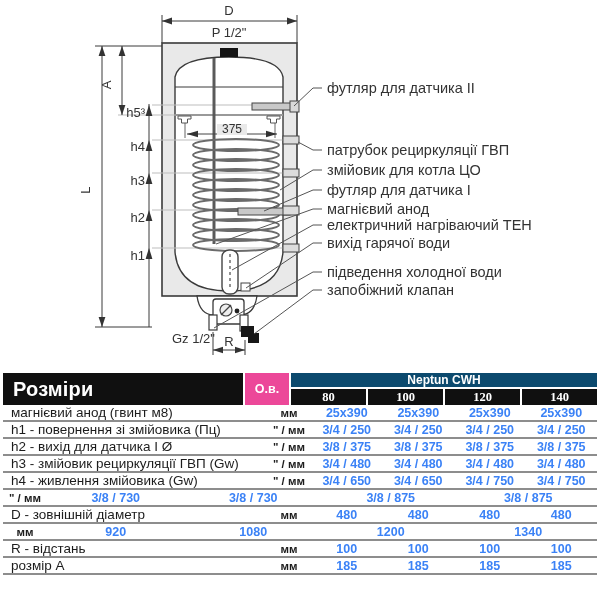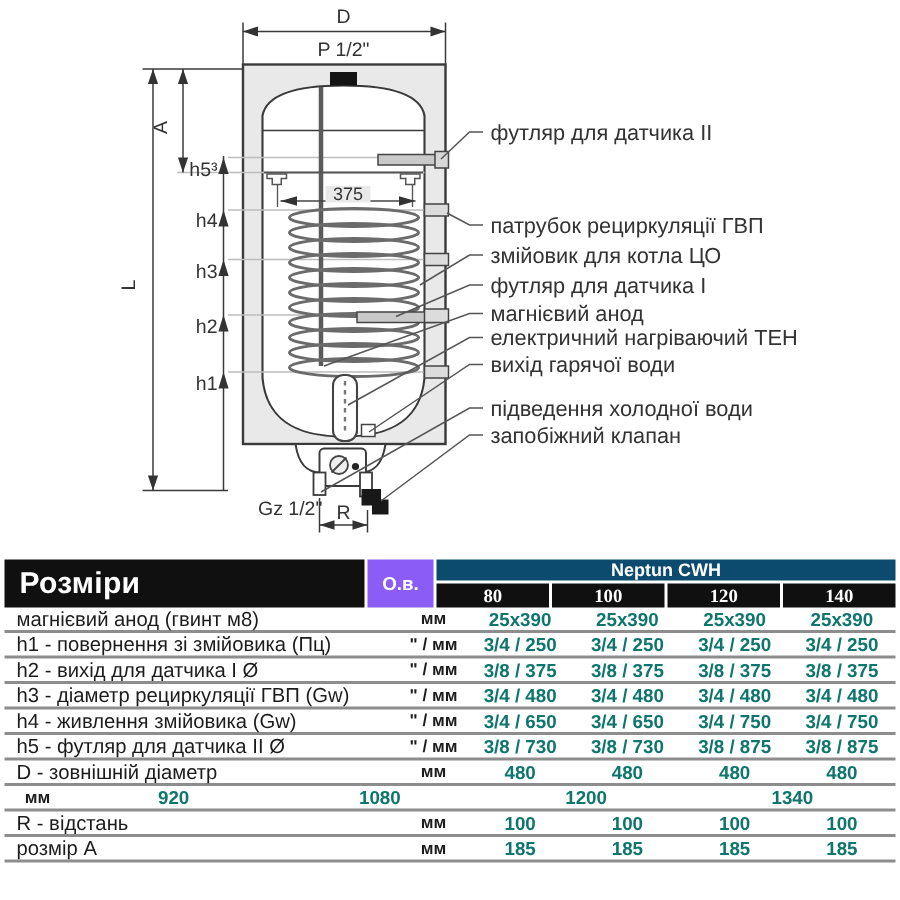--- a/index.html
+++ b/index.html
@@ -14,21 +14,21 @@
   .dim-small { font-size:12px; }
 
   
   .spec { position:absolute; left:3px; top:373px; width:594px; }
   .thead { display:flex; gap:2px; height:32px; }
   .th-name {
     width:240px; background:#101010; color:#fff; font-size:20px; font-weight:bold;
     line-height:32px; padding-left:10px; box-sizing:border-box; letter-spacing:.2px;
   }
   .th-unit {
-    width:44px; background:#8b5cf6; color:#fff; font-size:12.5px; font-weight:bold;
+    width:44px; background:#ec4899; color:#fff; font-size:12.5px; font-weight:bold;
     display:flex; align-items:center; justify-content:center;
   }
   .th-group { flex:1; display:flex; flex-direction:column; gap:2px; }
   .th-series {
     background:#0c4a6e; color:#fff; height:14px; font-size:12px; font-weight:bold;
     display:flex; align-items:center; justify-content:center;
   }
   .th-sizes { display:flex; gap:2px; flex:1; }
   .th-size {
     flex:1; background:#101010; color:#fff; font-size:12.5px; font-weight:bold;
@@ -36,21 +36,21 @@
   }
   .trow {
     display:flex; height:17px; box-sizing:border-box; align-items:center;
     border-bottom:2px solid #8d8d8d;
   }
   .c-name {
     width:264px; padding-left:8px; box-sizing:border-box; font-size:13.5px;
     color:#1c1c1c; white-space:nowrap;
   }
   .c-unit { width:44px; text-align:center; font-size:11.5px; font-weight:bold; color:#1c1c1c; }
-  .c-val { flex:1; text-align:center; font-size:12.5px; font-weight:600; color:#0f766e; }
+  .c-val { flex:1; text-align:center; font-size:12.5px; font-weight:600; color:#3b82f6; }
 </style>
 </head>
 <body>
 
 <div class="stage">
 
   <div class="diagram-wrap">
     <svg width="600" height="372" viewBox="0 0 600 372">
 
       <g>
@@ -243,37 +243,36 @@
     </div>
     <div class="trow">
       <div class="c-name">h2 - вихід для датчика I Ø</div>
       <div class="c-unit">" / мм</div>
       <div class="c-val">3/8 / 375</div>
       <div class="c-val">3/8 / 375</div>
       <div class="c-val">3/8 / 375</div>
       <div class="c-val">3/8 / 375</div>
     </div>
     <div class="trow">
-      <div class="c-name">h3 - діаметр рециркуляції ГВП (Gw)</div>
+      <div class="c-name">h3 - змійовик рециркуляції ГВП (Gw)</div>
       <div class="c-unit">" / мм</div>
       <div class="c-val">3/4 / 480</div>
       <div class="c-val">3/4 / 480</div>
       <div class="c-val">3/4 / 480</div>
       <div class="c-val">3/4 / 480</div>
     </div>
     <div class="trow">
       <div class="c-name">h4 - живлення змійовика (Gw)</div>
       <div class="c-unit">" / мм</div>
       <div class="c-val">3/4 / 650</div>
       <div class="c-val">3/4 / 650</div>
       <div class="c-val">3/4 / 750</div>
       <div class="c-val">3/4 / 750</div>
     </div>
     <div class="trow">
-      <div class="c-name">h5 - футляр для датчика II Ø</div>
       <div class="c-unit">" / мм</div>
       <div class="c-val">3/8 / 730</div>
       <div class="c-val">3/8 / 730</div>
       <div class="c-val">3/8 / 875</div>
       <div class="c-val">3/8 / 875</div>
     </div>
     <div class="trow">
       <div class="c-name">D - зовнішній діаметр</div>
       <div class="c-unit">мм</div>
       <div class="c-val">480</div>

